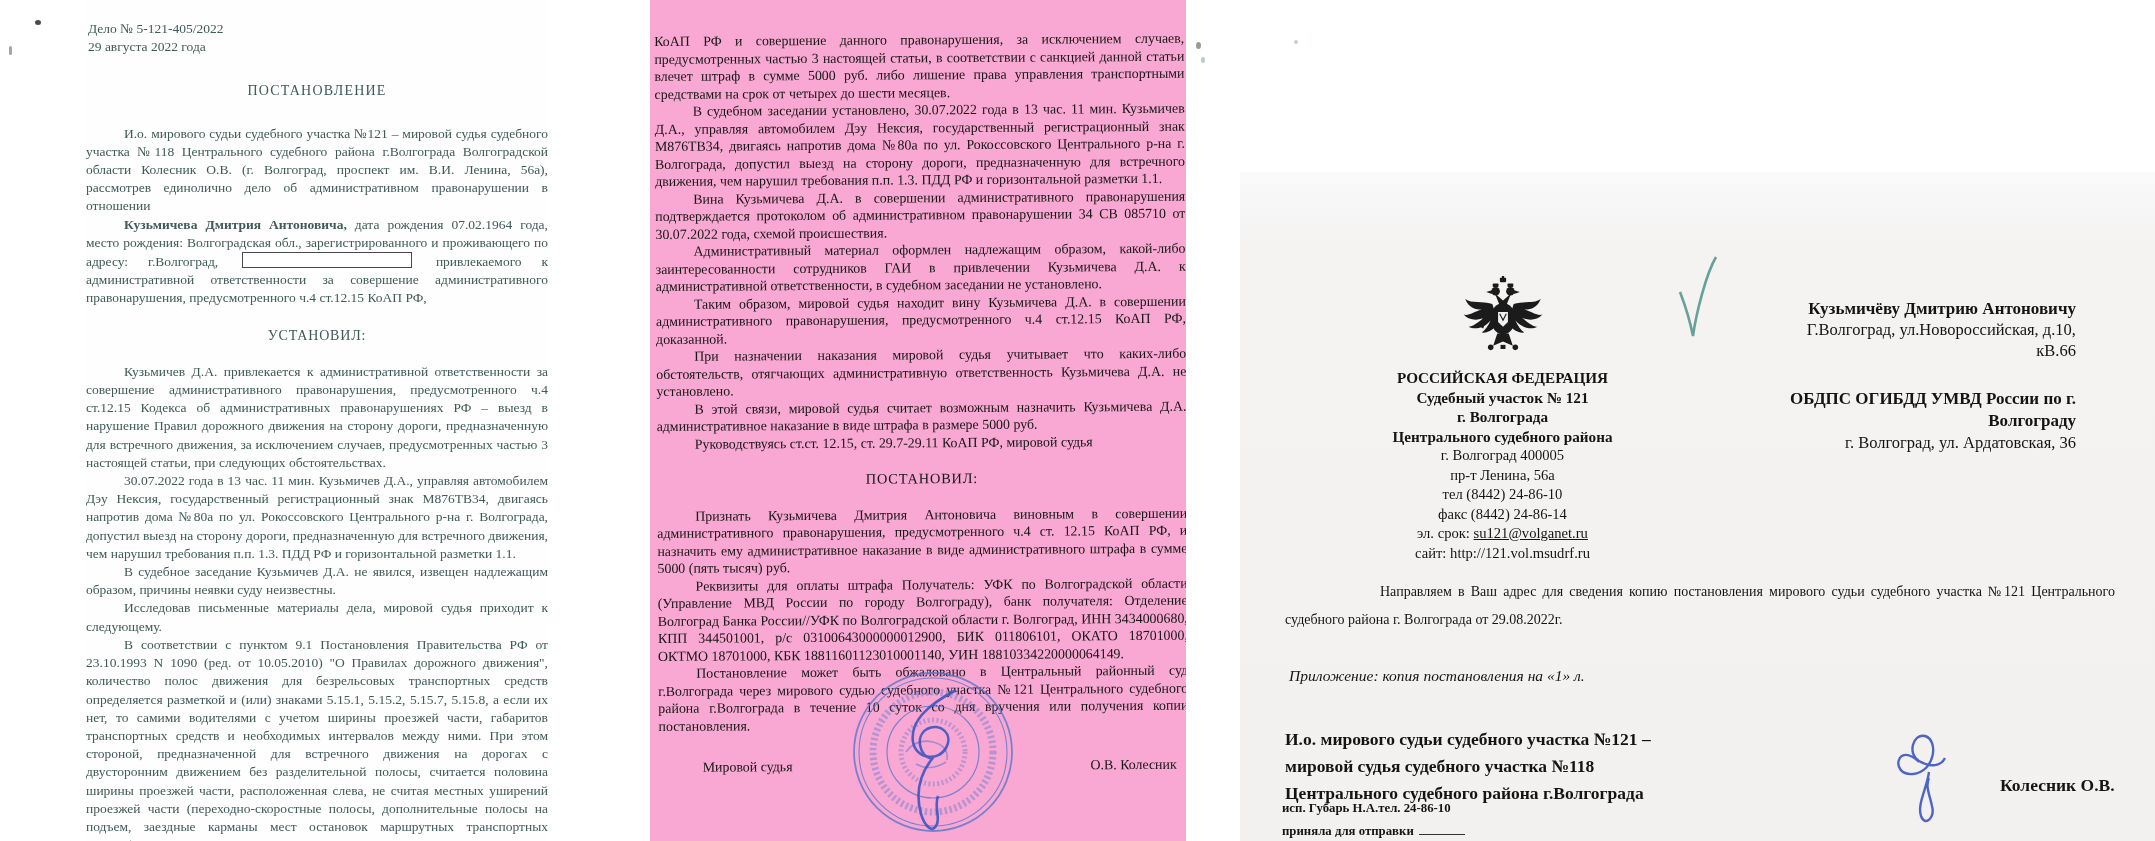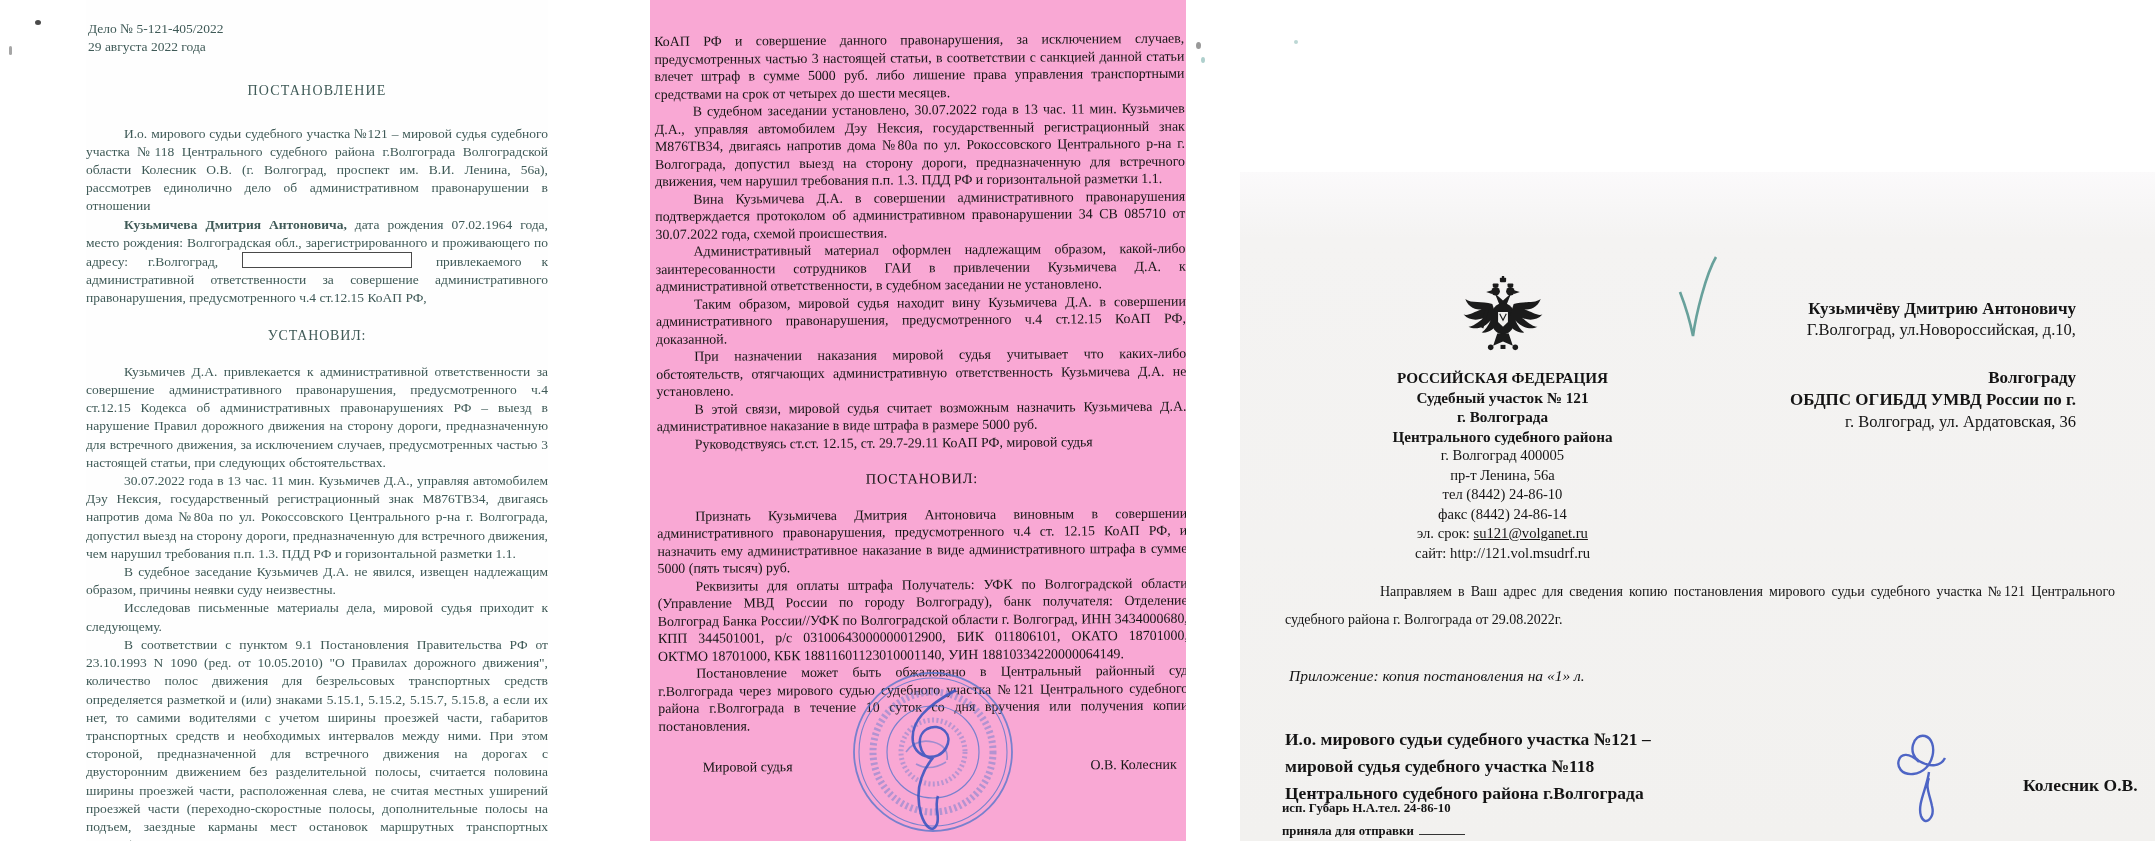--- a/index.html
+++ b/index.html
@@ -37,21 +37,21 @@
   .addressee{position:absolute;left:430px;top:126px;width:406px;text-align:right;line-height:21px;}
   .addr-name{font-weight:bold;font-size:17px;}
   .addr-reg{font-size:16.5px;}
   .org-block{margin-top:27px;}
   .org-bold{font-weight:bold;font-size:17px;line-height:22px;}
   .check{position:absolute;left:436px;top:82px;}
   .p3-body{position:absolute;left:45px;top:406px;width:830px;font-size:14px;line-height:27.5px;
            text-align:justify;text-indent:95px;margin:0;}
   .p3-attach{position:absolute;left:45px;top:491px;font-size:15.5px;font-style:italic;margin:4px;}
   .signer{position:absolute;left:45px;top:554px;width:650px;font-weight:bold;font-size:17.5px;line-height:27px;}
-  .signer-name{position:absolute;left:783px;top:603px;font-weight:bold;font-size:17.5px;}
+  .signer-name{position:absolute;left:760px;top:603px;font-weight:bold;font-size:17.5px;}
   .p3-sig{position:absolute;left:645px;top:548px;}
   .executor{position:absolute;left:42px;top:629px;font-size:12.8px;font-weight:bold;}
   .accepted{position:absolute;left:42px;top:651px;font-size:12.8px;font-weight:bold;}
   .blank-line{display:inline-block;width:46px;border-bottom:1.3px solid #333;height:11px;margin-left:5px;}
 
   
   .speck{position:absolute;border-radius:50%;}
 </style>
 </head>
 <body>
@@ -164,23 +164,24 @@
       <div class="lh-reg"><span>сайт: </span><span>http://121.vol.msudrf.ru</span></div>
     </div>
 
     <svg class="check" width="44" height="88" viewBox="0 0 44 88">
       <path d="M4 38 C11 56 15 72 17 82 C20 60 30 20 40 3" stroke="#4f928c" stroke-width="2.6" fill="none" opacity="0.85"></path>
     </svg>
 
     <div class="addressee">
       <div class="addr-name">Кузьмичёву Дмитрию Антоновичу</div>
       <div class="addr-reg">Г.Волгоград, ул.Новороссийская, д.10,</div>
+      <div class="addr-reg">кВ.66</div>
       <div class="org-block">
+        <div class="org-bold">ОБДПС ОГИБДД УМВД России по г.</div>
         <div class="org-bold">Волгограду</div>
-        <div class="org-bold">ОБДПС ОГИБДД УМВД России по г.</div>
         <div class="addr-reg">г. Волгоград, ул. Ардатовская, 36</div>
       </div>
     </div>
 
     <p class="p3-body">Направляем в Ваш адрес для сведения копию постановления мирового судьи судебного участка №121 Центрального судебного района г. Волгограда от 29.08.2022г.</p>
     <p class="p3-attach">Приложение: копия постановления  на «1» л.</p>
 
     <div class="signer">
       <div>И.о. мирового судьи судебного участка №121 –</div>
       <div>мировой судья судебного участка №118</div>

